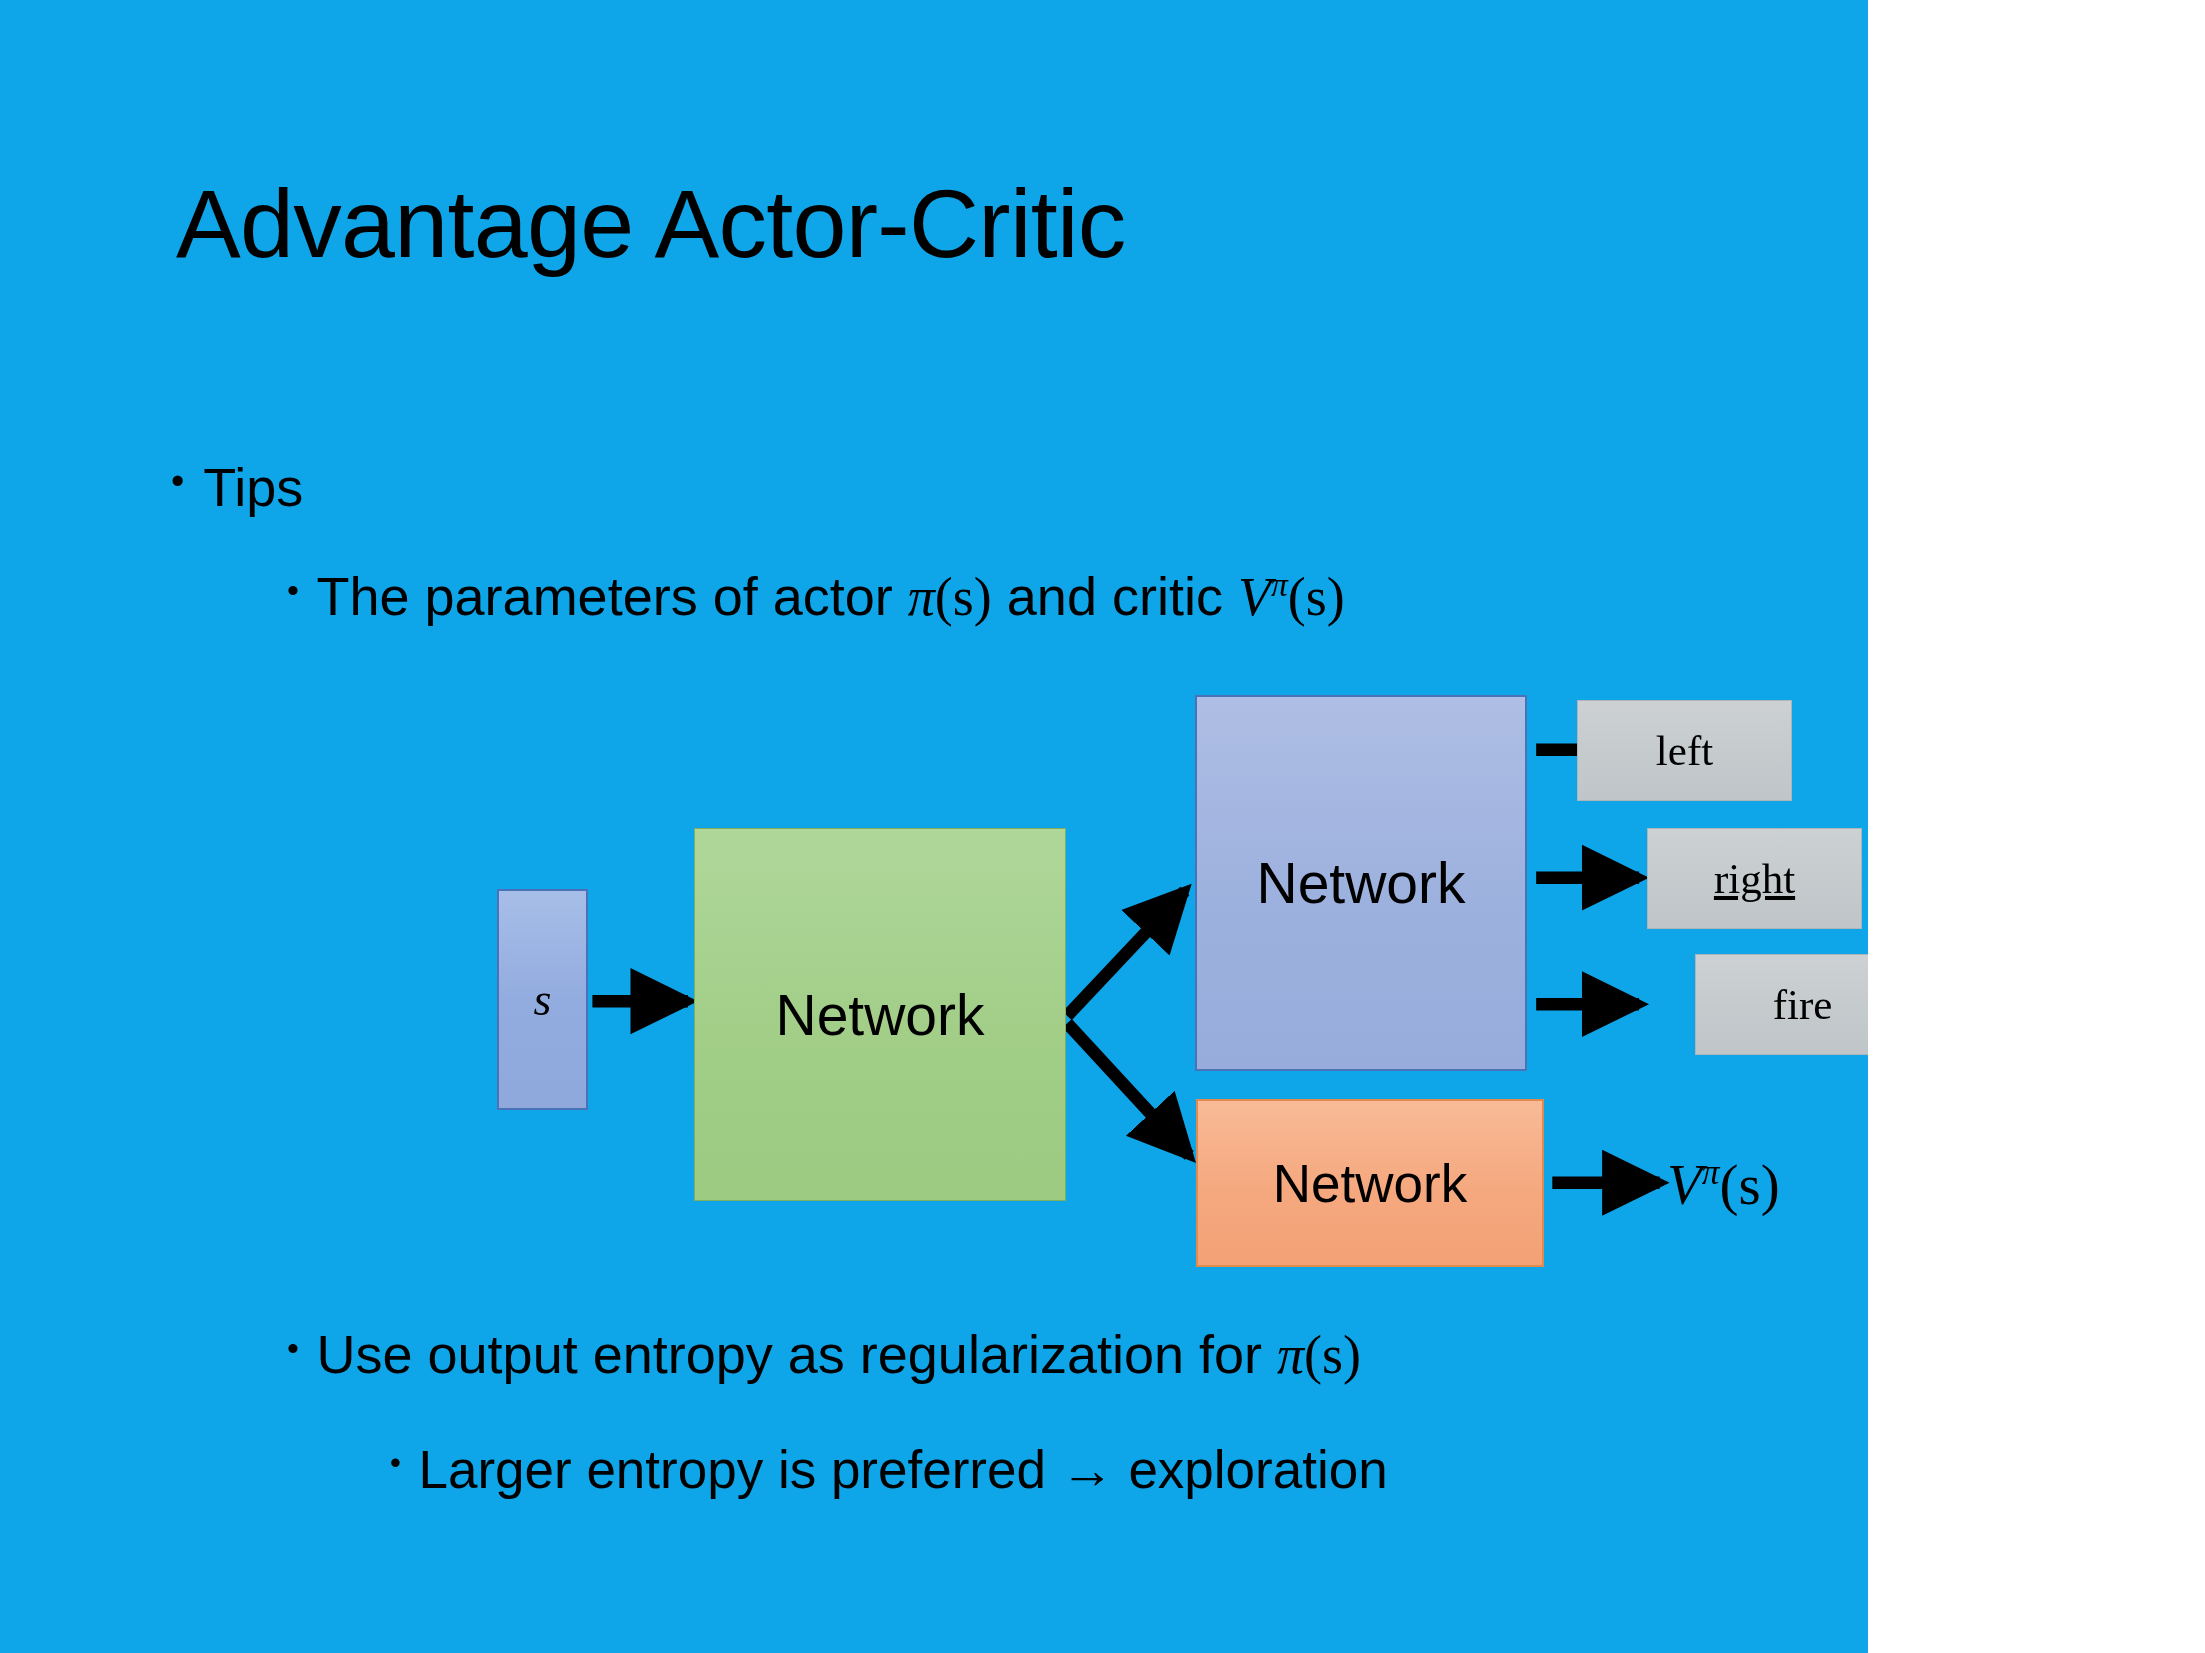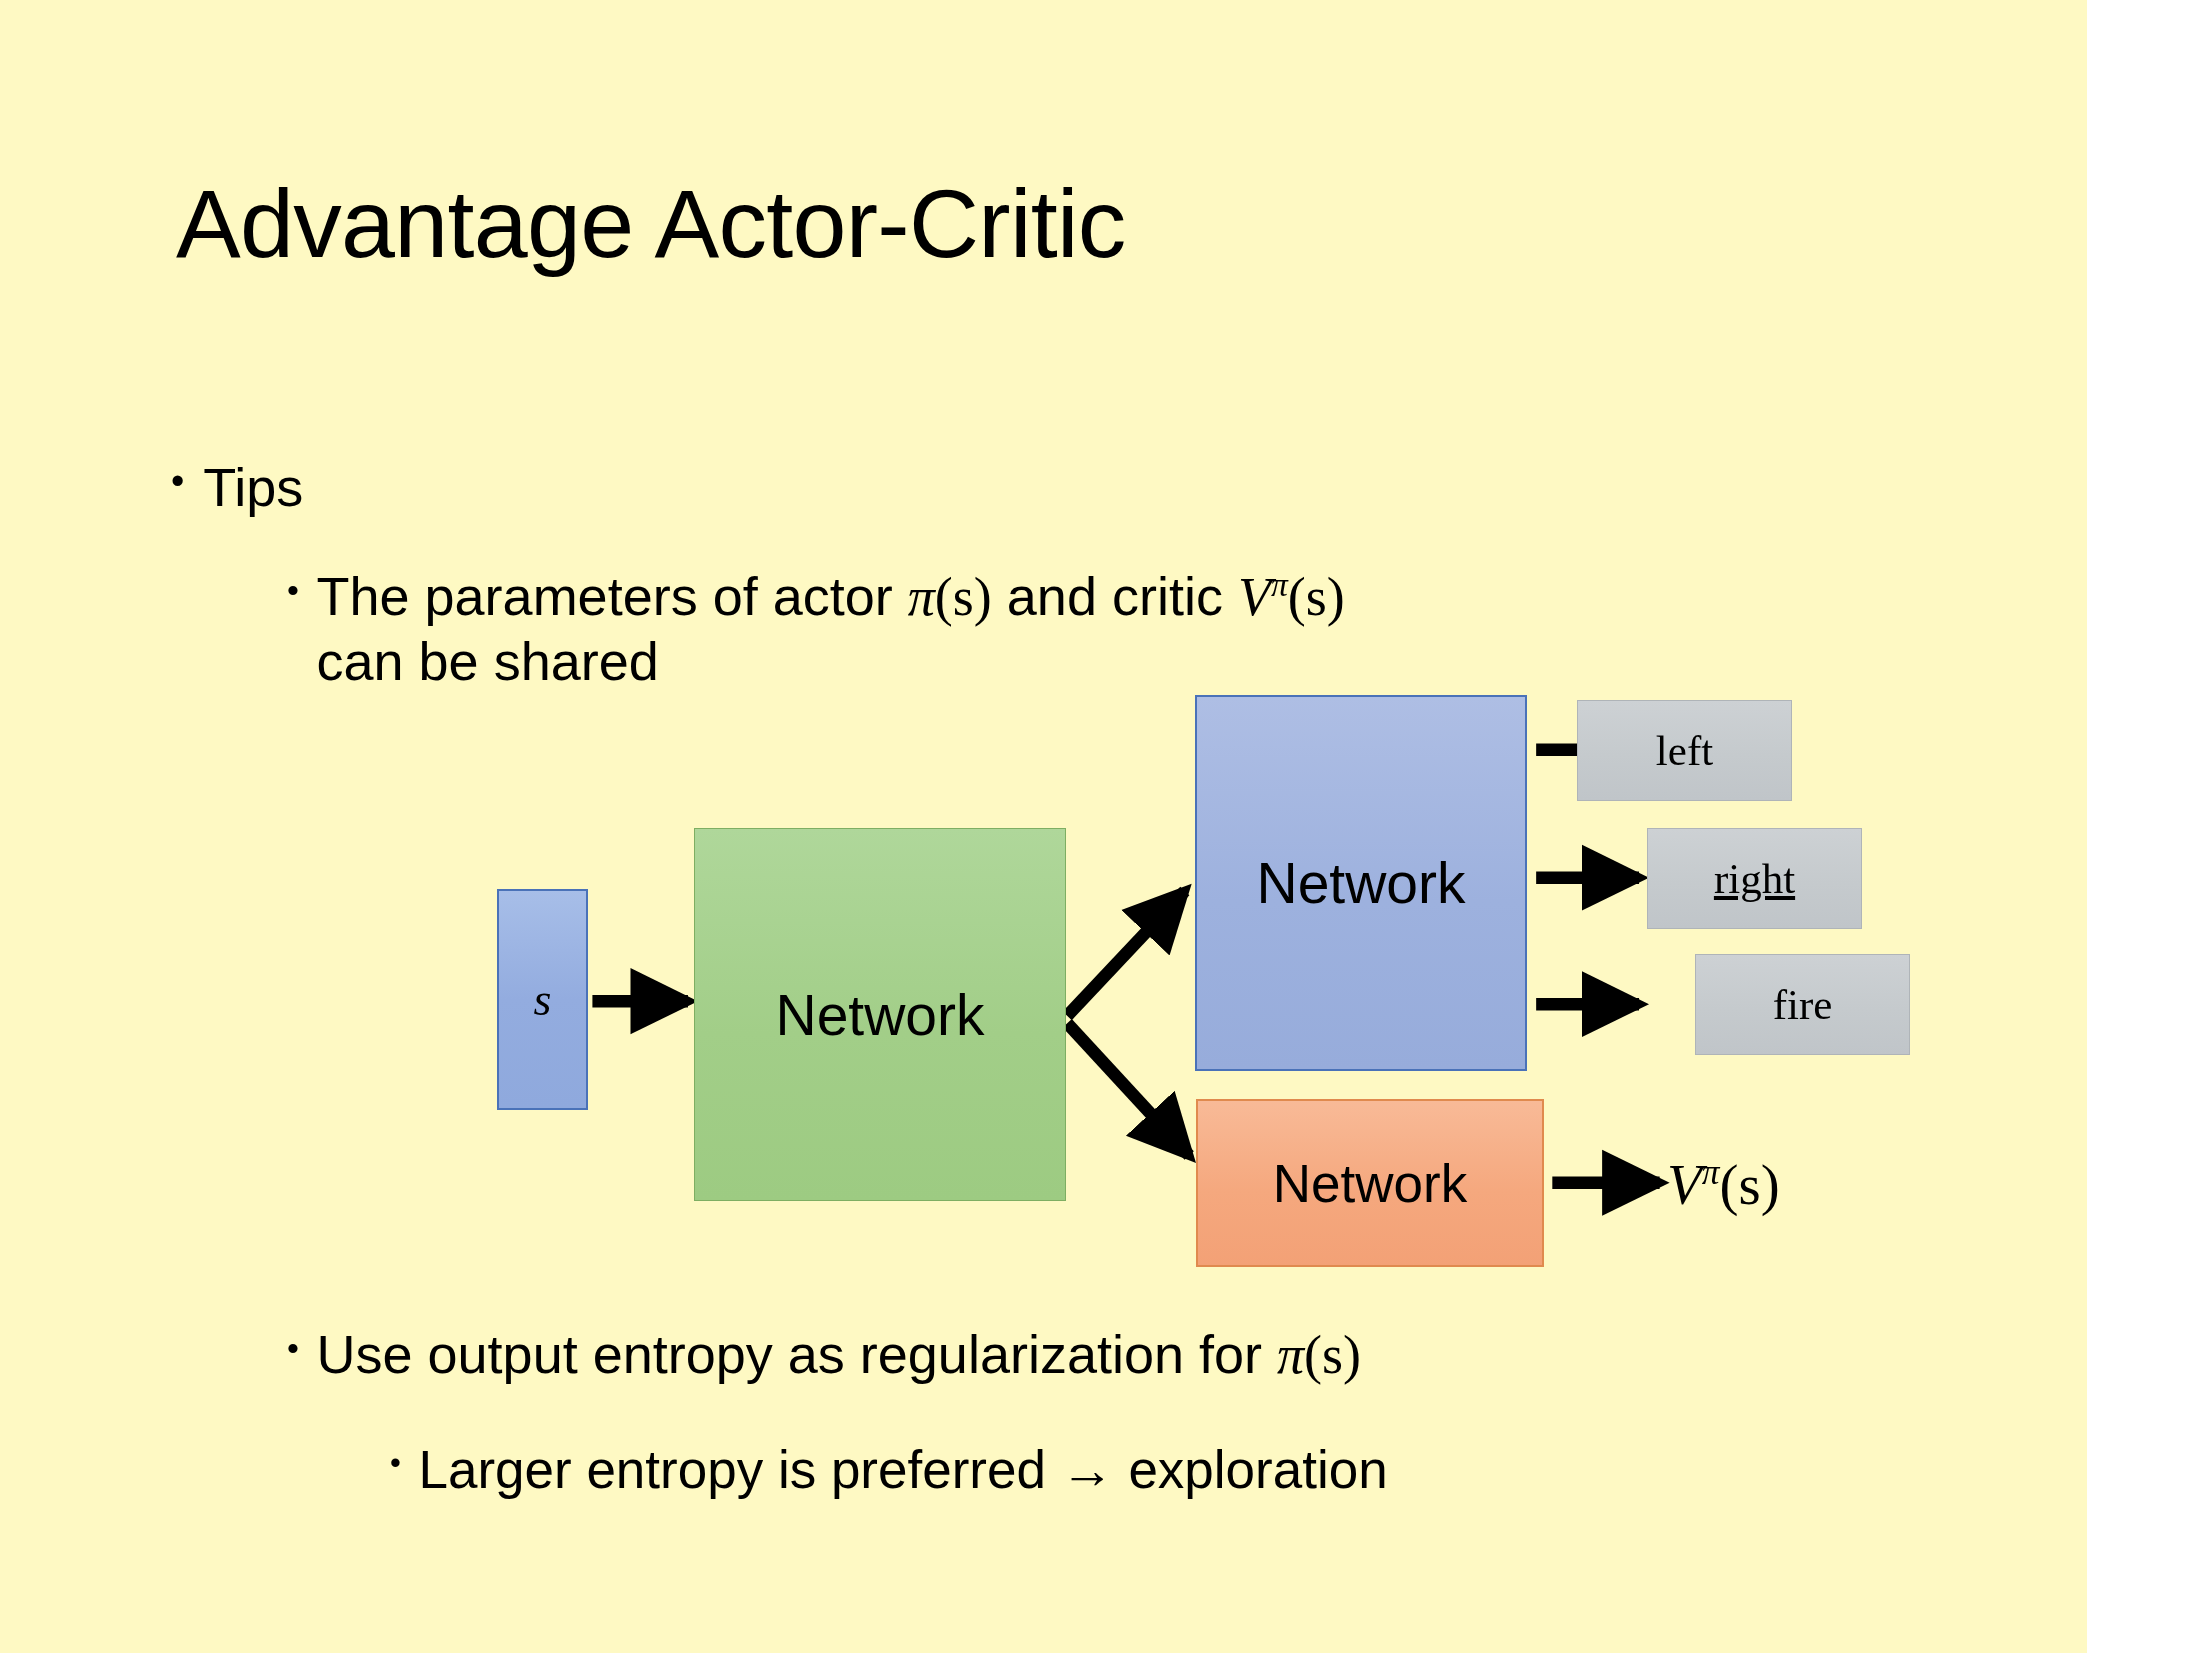--- a/index.html
+++ b/index.html
@@ -2,23 +2,23 @@
 <html style="font-size:11.8px"><head>
 <meta charset="utf-8">
 <style>
   html, body {
     margin: 0;
     padding: 0;
     background: #ffffff;
   }
   #slide {
     position: relative;
-    width: 2087px;
+    width: 1868px;
     height: 1654px;
-    background: #fef9c3;
+    background: #0ea5e9;
     overflow: hidden;
     font-family: "Liberation Sans", sans-serif;
     color: #000000;
   }
 
   
   #slide-title {
     position: absolute;
     left: 176px;
     top: 173px;
@@ -201,21 +201,21 @@
 
   <div id="slide-title">Advantage Actor-Critic</div>
 
   <div class="bullet" id="bullet-tips">
     <span class="dot">•</span>
     <span class="btext">Tips</span>
   </div>
 
   <div class="bullet" id="bullet-params">
     <span class="dot">•</span>
-    <span class="btext"><span>The parameters of actor </span><span class="math"><span>π</span><span class="paren">(s)</span></span><span> and critic </span><span class="math"><span>V</span><sup>π</sup><span class="paren">(s)</span></span><br><span>can be shared</span></span>
+    <span class="btext"><span>The parameters of actor </span><span class="math"><span>π</span><span class="paren">(s)</span></span><span> and critic </span><span class="math"><span>V</span><sup>π</sup><span class="paren">(s)</span></span><br></span>
   </div>
 
   <div id="diagram">
 
     <svg class="arrows" viewBox="0 0 3000 2250" aria-hidden="true">
       <defs>
         <marker id="ah" markerWidth="6" markerHeight="6" refX="4.6" refY="3" orient="auto" markerUnits="strokeWidth">
           <path d="M0,0.35 L5.4,3 L0,5.65 Z" fill="#000000"></path>
         </marker>
       </defs>

